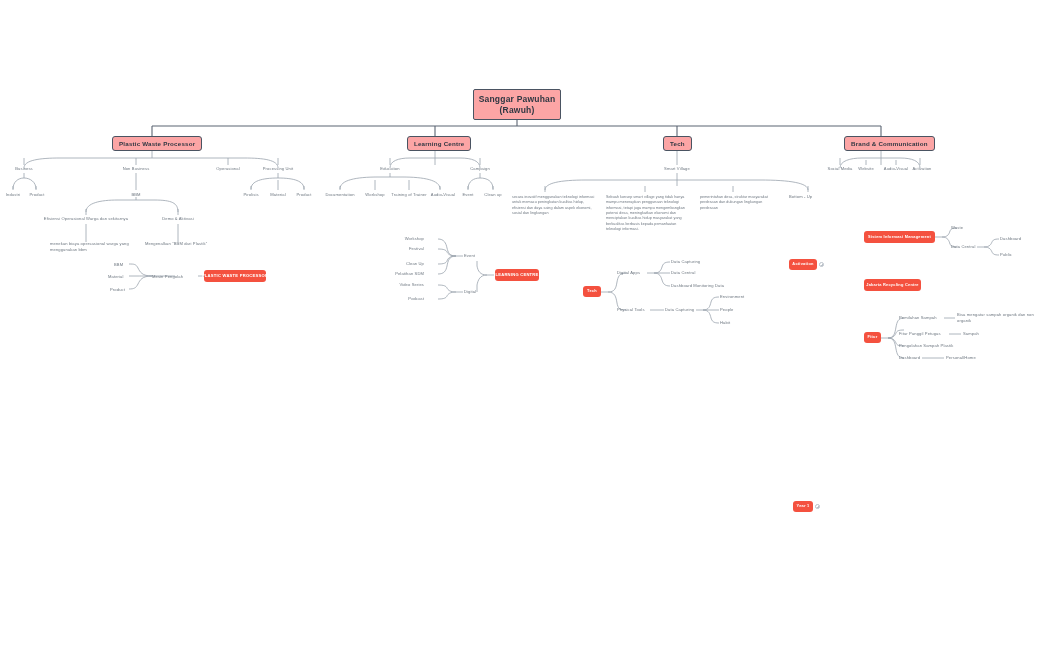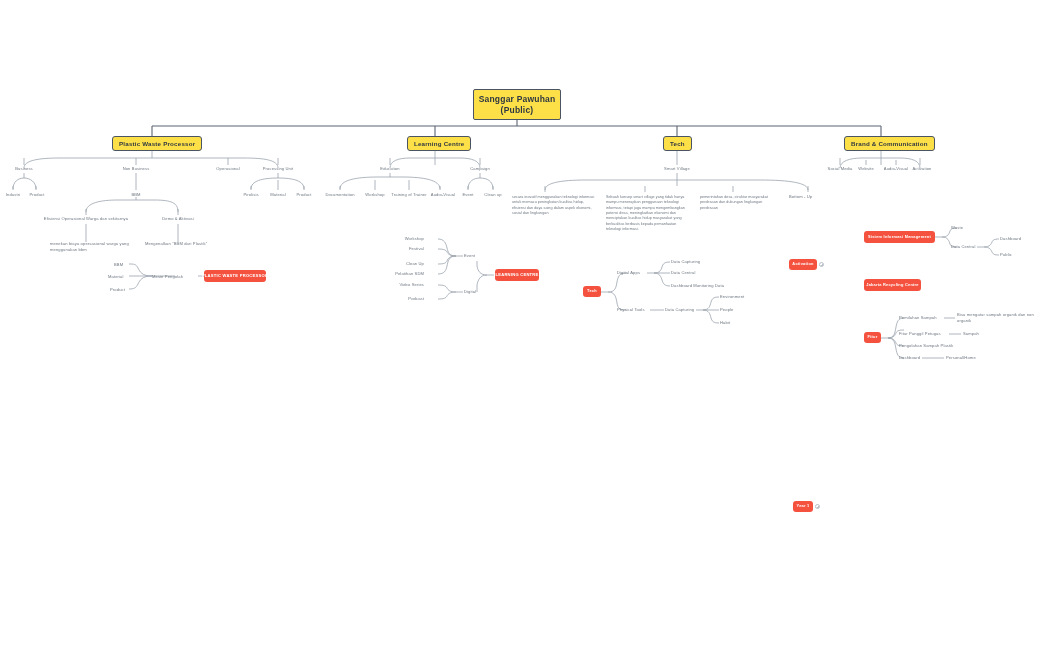--- a/index.html
+++ b/index.html
@@ -30,21 +30,21 @@
     stroke-width: 1.1;
   }
   .node {
     position: absolute;
     white-space: nowrap;
   }
   
   .boxnode {
     border: 1.2px solid #4a5462;
     border-radius: 3px;
-    background: #fde047;
+    background: #fca5a5;
     color: #2f3742;
     font-weight: bold;
     text-align: center;
     display: flex;
     align-items: center;
     justify-content: center;
     letter-spacing: 0.2px;
     line-height: 1.25;
   }
   .rootnode {
@@ -226,21 +226,21 @@
     <path d="M888,338 C894,338 895,335 896,333 C897,331 898,330 904,330"></path>
     <path d="M888,338 C894,338 895,341 896,343 C897,345 898,346 904,346"></path>
     <path d="M888,338 C894,338 895,343 896,349 C897,354 898,358 904,358"></path>
     <path d="M944,318 L955,318"></path>
     <path d="M949,334 L961,334"></path>
     <path d="M922,358 L944,358"></path>
   </svg>
 
   <div class="node boxnode rootnode" style="left:473px; top:89px; width:88px; height:31px; flex-direction:column;">
     <span>Sanggar Pawuhan</span>
-    <span>(Public)</span>
+    <span>(Rawuh)</span>
   </div>
 
   <div class="node boxnode lvl1" style="left:112px; top:136px;">
     <span>Plastic Waste Processor</span>
   </div>
   <div class="node boxnode lvl1" style="left:407px; top:136px;">
     <span>Learning Centre</span>
   </div>
   <div class="node boxnode lvl1" style="left:663px; top:136px;">
     <span>Tech</span>

